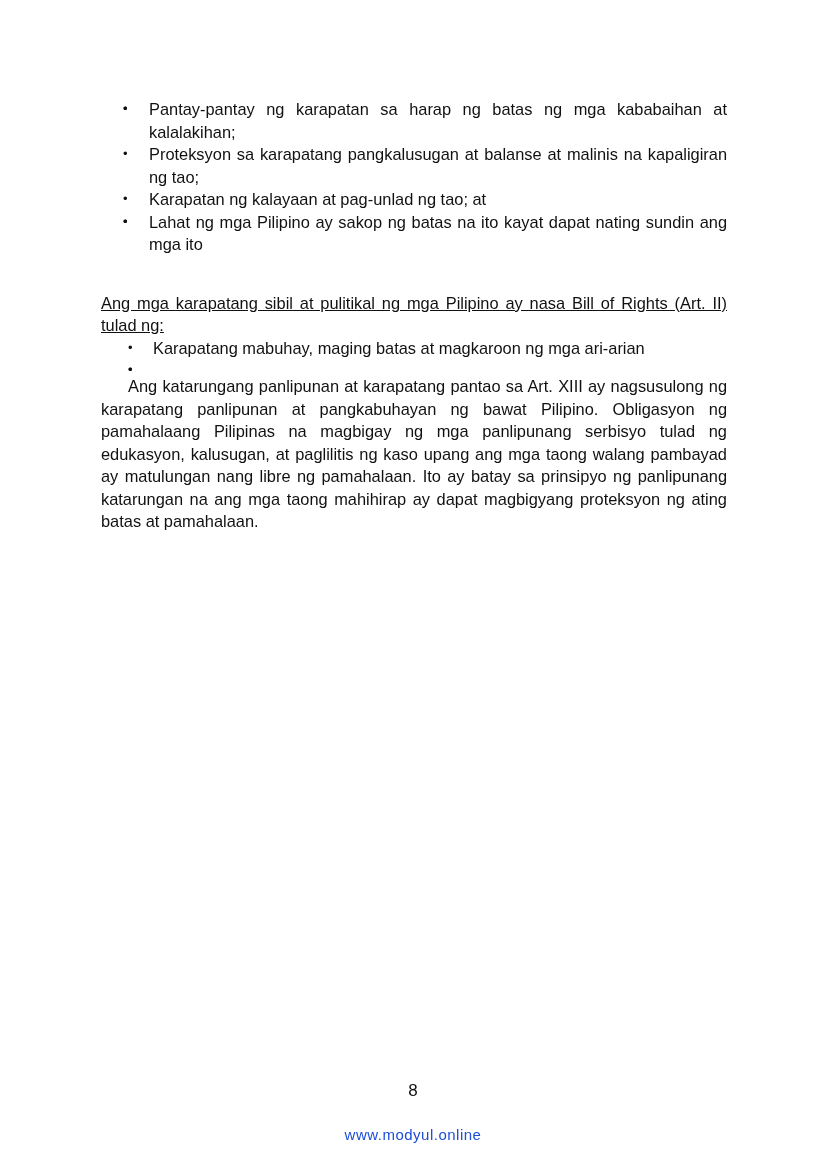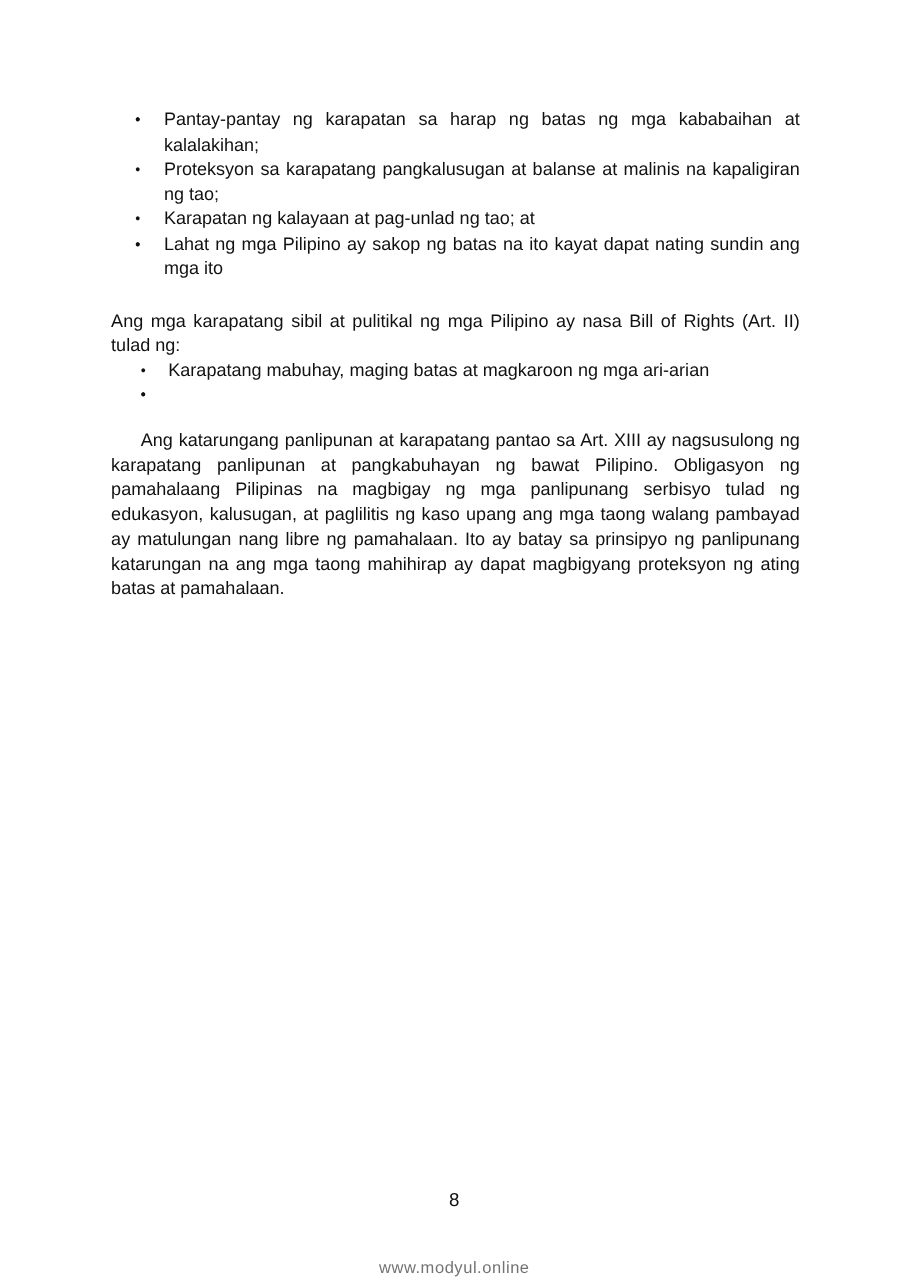--- a/index.html
+++ b/index.html
@@ -58,45 +58,45 @@
     }
     .bullet {
       font-size: 13px;
       line-height: 22.5px;
     }
     p {
       margin: 0;
       text-align: justify;
     }
     .para1 {
-      margin-top: 25px;
+      margin-top: 36px;
+      text-decoration: underline;
     }
     .para2 {
-      margin-top: 41px;
+      margin-top: 16px;
       text-indent: 27px;
     }
     .page-number {
       position: absolute;
       left: 0;
       width: 826px;
       top: 1081px;
       text-align: center;
       font-size: 17px;
       color: #111111;
     }
     .watermark {
       position: absolute;
       left: 0;
       width: 826px;
       top: 1126px;
       text-align: center;
       font-size: 15px;
-      color: #737373;
+      color: #1d4ed8;
       letter-spacing: 0.5px;
-      margin-top: 18px;
     }
   </style>
 </head>
 <body>
 
 <div class="page">
   <div class="content">
 
     <ul class="list list1">
       <li>

